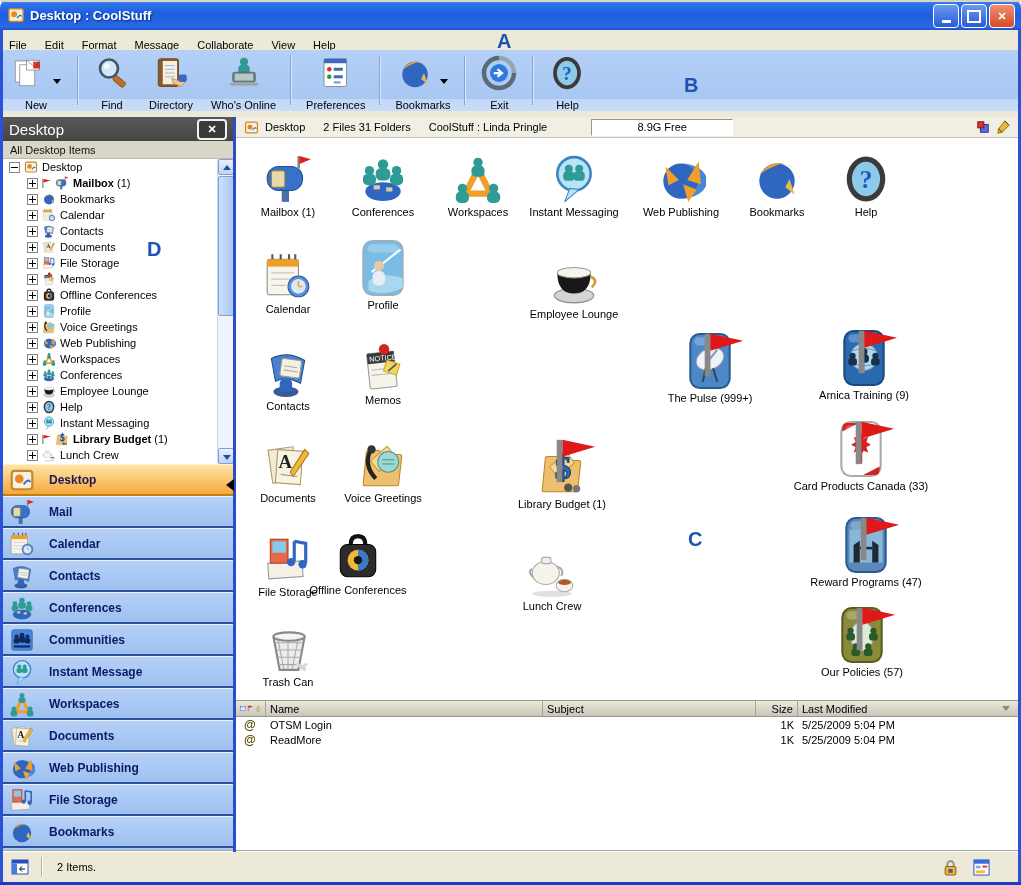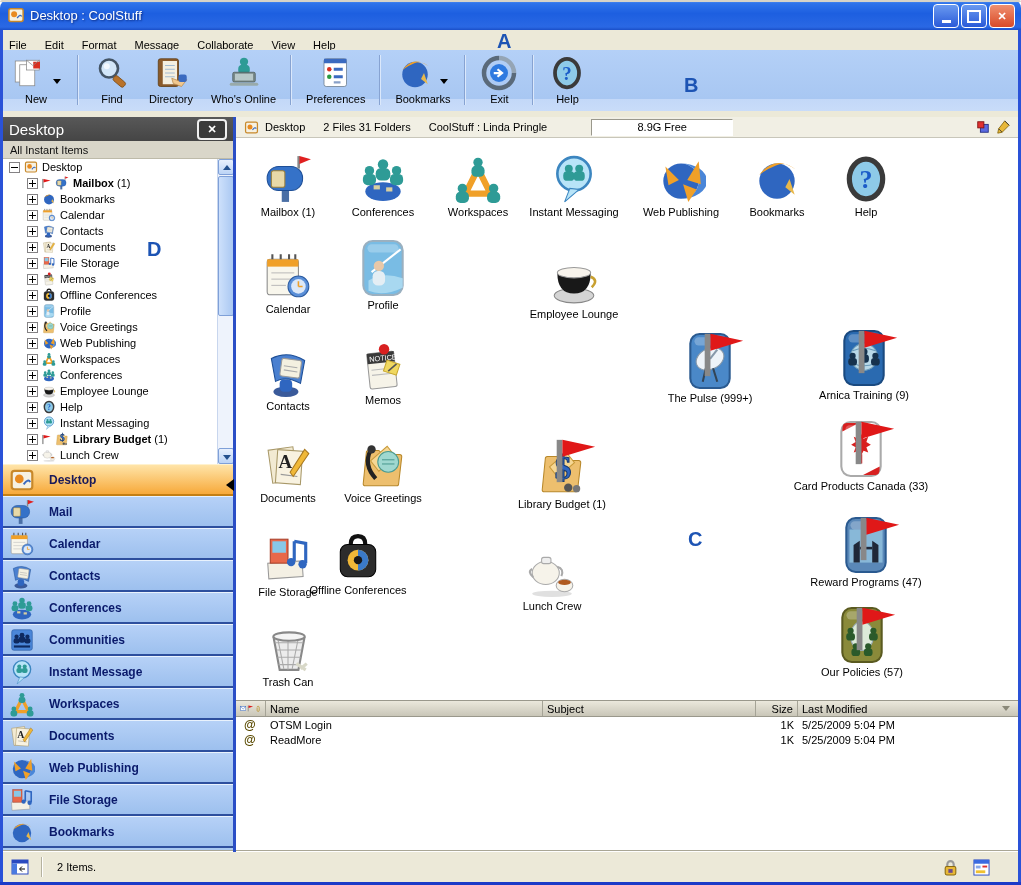--- a/index.html
+++ b/index.html
@@ -6,39 +6,39 @@
   .window{position:relative;width:1021px;height:885px;background:#fff;overflow:hidden;}
   .icon{display:inline-block;}
   .icon svg{width:100%;height:100%;display:block;}
 
   
   .titlebar{position:absolute;left:0;top:0;width:1021px;height:30px;
     background:linear-gradient(#5a96f2 0%,#2f73ea 12%,#1d5fe0 45%,#2a68e4 90%,#1a4fc8 100%);
     border-radius:8px 8px 0 0;display:flex;align-items:center;color:#fff;}
   .titlebar::before{content:"";position:absolute;left:0;top:0;right:0;height:2px;background:#d8d4c8;border-radius:8px 8px 0 0;}
   .ticon{width:18px;height:18px;margin:0 5px 0 7px;}
-  .ttext{font-size:13px;font-weight:normal;text-shadow:1px 1px 2px #0a2a80;}
+  .ttext{font-size:13px;font-weight:bold;text-shadow:1px 1px 2px #0a2a80;}
   .tbtns{position:absolute;right:6px;top:4px;display:flex;gap:2px;}
   .tb{width:24px;height:22px;border:1px solid #fff;border-radius:4px;display:flex;align-items:center;justify-content:center;
     background:linear-gradient(#6a9af0,#2a5ad8);color:#fff;font-size:11px;font-weight:bold;cursor:default;}
   .tb.min i{display:block;width:9px;height:3px;background:#fff;margin-top:10px;}
   .tb.max i{display:block;width:10px;height:9px;border:2px solid #fff;}
   .tb.close{background:linear-gradient(#f09070,#d84a28);}
 
   
   .menubar{position:absolute;left:0;top:30px;width:1021px;height:30px;background:#ece9d8;display:flex;align-items:center;font-size:11px;}
   .menu-item{padding:3px 9px;color:#000;}
 
   
   .toolbar{position:absolute;left:0;top:50px;width:1021px;height:61px;
     background:linear-gradient(#b4d0f7 0%,#a8c7f2 80%,#c3d8f8 81%,#c9dcf9 100%);
     display:flex;align-items:flex-start;padding-top:4px;box-sizing:border-box;}
   .tb-btn{display:flex;flex-direction:column;align-items:center;padding:0 9px;margin-top:1px;}
   .tb-ic{width:38px;height:36px;}
-  .tb-lb{font-size:11px;color:#000;margin-top:2px;white-space:nowrap;}
+  .tb-lb{font-size:11px;color:#000;margin-top:8px;white-space:nowrap;}
   .tb-wrap{display:flex;align-items:center;}
   .dd-arrow{width:0;height:0;border-left:4px solid transparent;border-right:4px solid transparent;border-top:5px solid #000;margin:16px 2px 0 6px;}
   .tb-sep{width:1px;height:50px;background:#87a3d2;border-right:1px solid #dbe8fb;margin:1px 5px;}
 
   .beige-strip{position:absolute;left:0;top:111px;width:1021px;height:6px;background:#ece9d8;}
 
   
   .border-left,.border-right{position:absolute;top:30px;bottom:0;width:3px;background:#2a52d8;z-index:40;}
   .border-left{left:0;} .border-right{right:0;}
   .bottomband{position:absolute;left:0;right:0;bottom:0;height:3px;background:#1b3ac8;z-index:41;}
@@ -280,21 +280,21 @@
     </div>
   <div class="annot" style="left:684px;top:74px">B</div>
 
   <div class="beige-strip"></div>
 
   <div class="leftpanel">
     <div class="lp-header">
       <span class="lab">Desktop</span>
       <span class="lp-close">✕</span>
     </div>
-    <div class="lp-sub">All Instant Items</div>
+    <div class="lp-sub">All Desktop Items</div>
     <div class="tree" id="tree">
         <div class="trow" style="padding-left:6px">
    <span class="pm "></span>
 
    <span class="icon ticn">
             <svg viewBox="0 0 48 48">
               <rect x="5" y="7" width="38" height="34" rx="5" fill="#f6f1e2" stroke="#c8882a" stroke-width="4"></rect>
               <circle cx="19" cy="22" r="8" fill="#e88a20"></circle>
               <path d="M27 32 q9 -12 12 -4" stroke="#3a6ac0" stroke-width="3.5" fill="none"></path>
             </svg>

